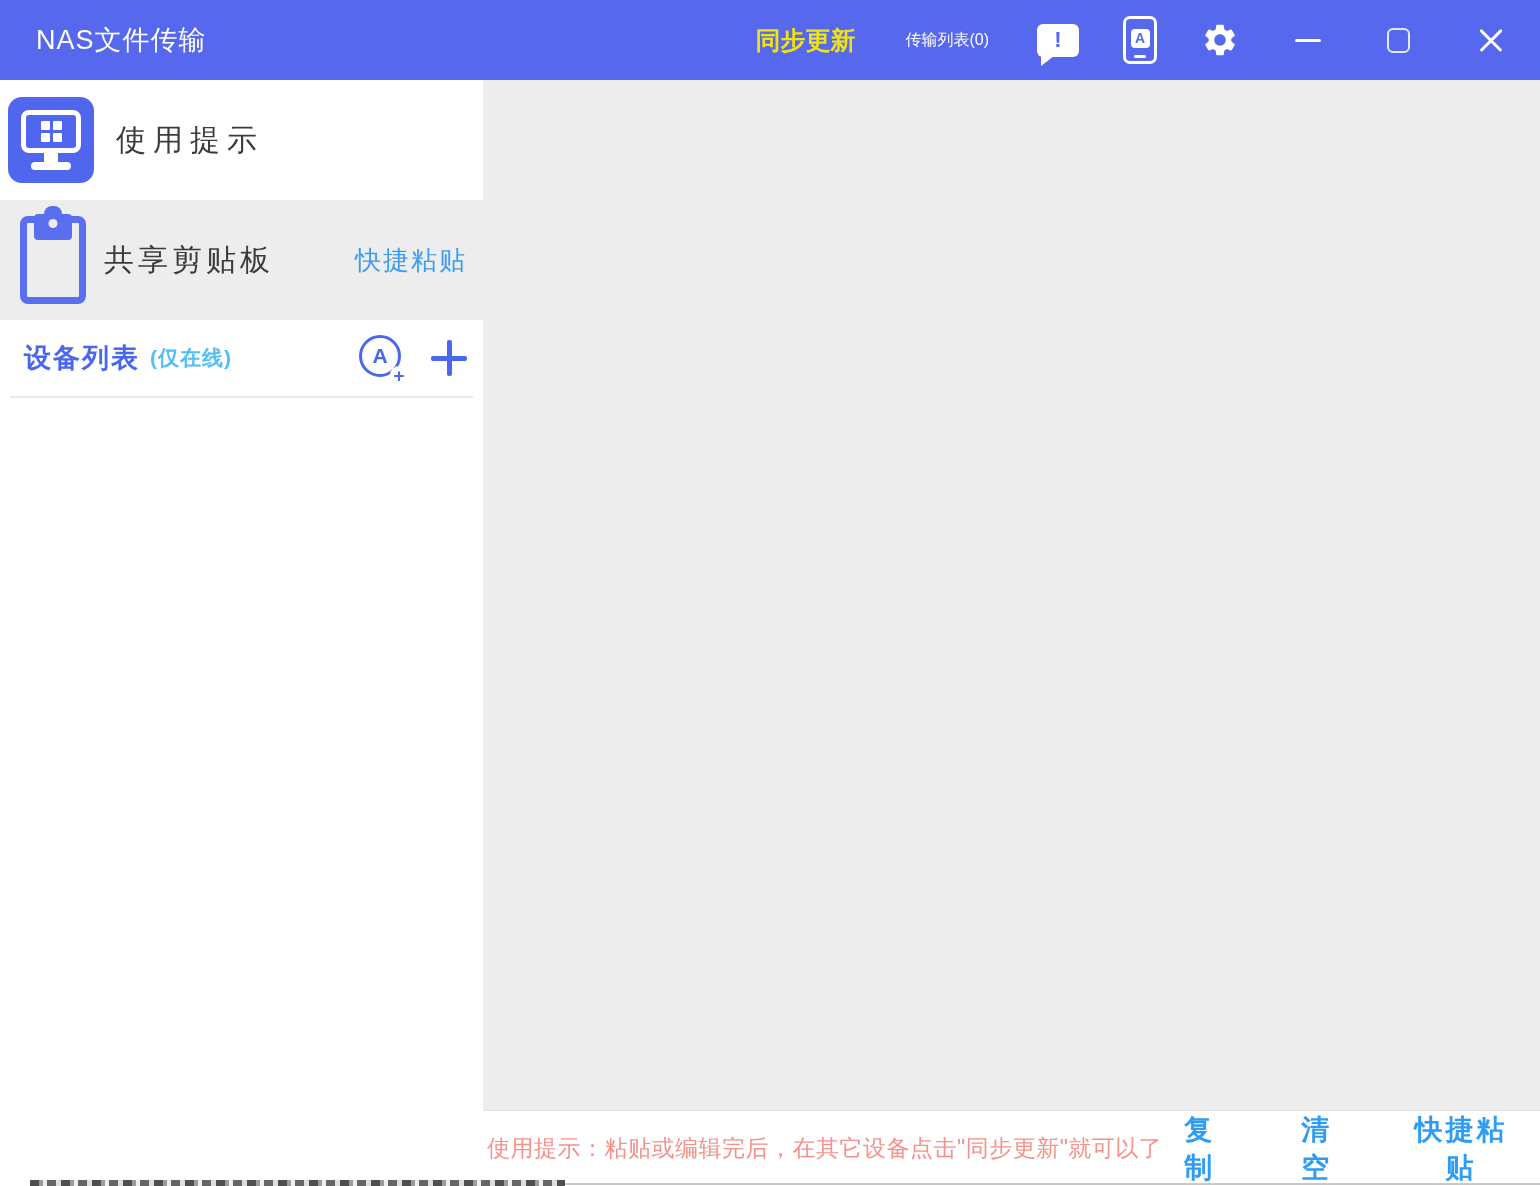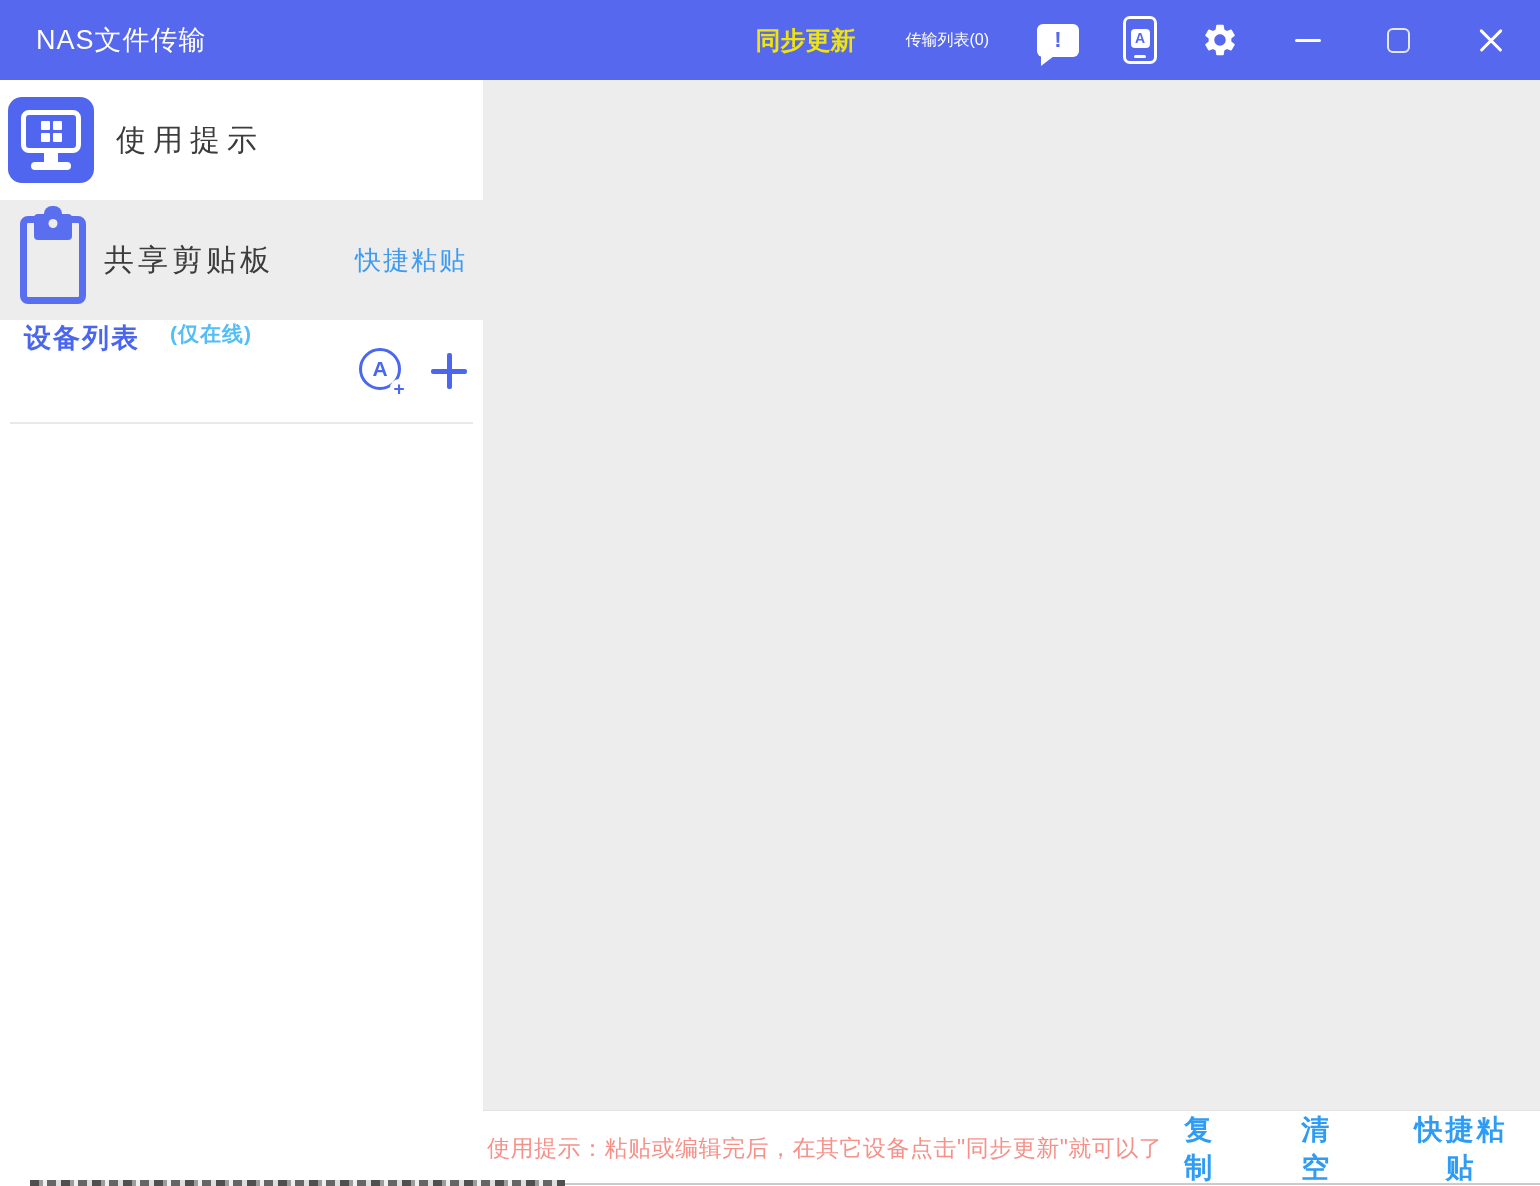--- a/index.html
+++ b/index.html
@@ -68,21 +68,21 @@
   
   .clip-icon { width:66px; height:88px; border:7px solid #5A6FEF; border-radius:8px; position:relative; flex:none; }
   .clip-top { position:absolute; top:-9px; left:50%; transform:translateX(-50%);
     width:38px; height:26px; background:#5A6FEF; border-radius:4px; }
   .clip-knob { position:absolute; top:-17px; left:50%; transform:translateX(-50%);
     width:18px; height:14px; background:#5A6FEF; border-radius:8px 8px 0 0; }
   .clip-hole { position:absolute; top:-4px; left:50%; transform:translateX(-50%);
     width:9px; height:9px; background:#EDEDED; border-radius:50%; z-index:1; }
 
   
-  .devlist-header { height:102px; display:flex; padding:0 16px 0 24px;gap:20px; }
+  .devlist-header { height:76px; display:flex; align-items:center; padding:0 16px 0 24px; }
   .devlist-title { font-size:27px; font-weight:600; color:#4A66EE; letter-spacing:2px; }
   .devlist-filter { font-size:21px; font-weight:600; color:#52BDF6; margin-left:10px; letter-spacing:1px; }
   .devlist-actions { margin-left:auto; display:flex; align-items:center; gap:26px; }
 
   .autoadd { width:46px; height:46px; position:relative; cursor:pointer; }
   .autoadd-circle { width:42px; height:42px; border:3px solid #4A67EE; border-radius:50%;
     display:flex; align-items:center; justify-content:center; font-size:21px; font-weight:bold; color:#4A67EE; }
   .autoadd-plus { position:absolute; right:-3px; bottom:-3px; width:18px; height:18px; background:#fff;
     border-radius:50%; color:#4A67EE; font-size:19px; font-weight:bold; display:flex;
     align-items:center; justify-content:center; line-height:1; }

